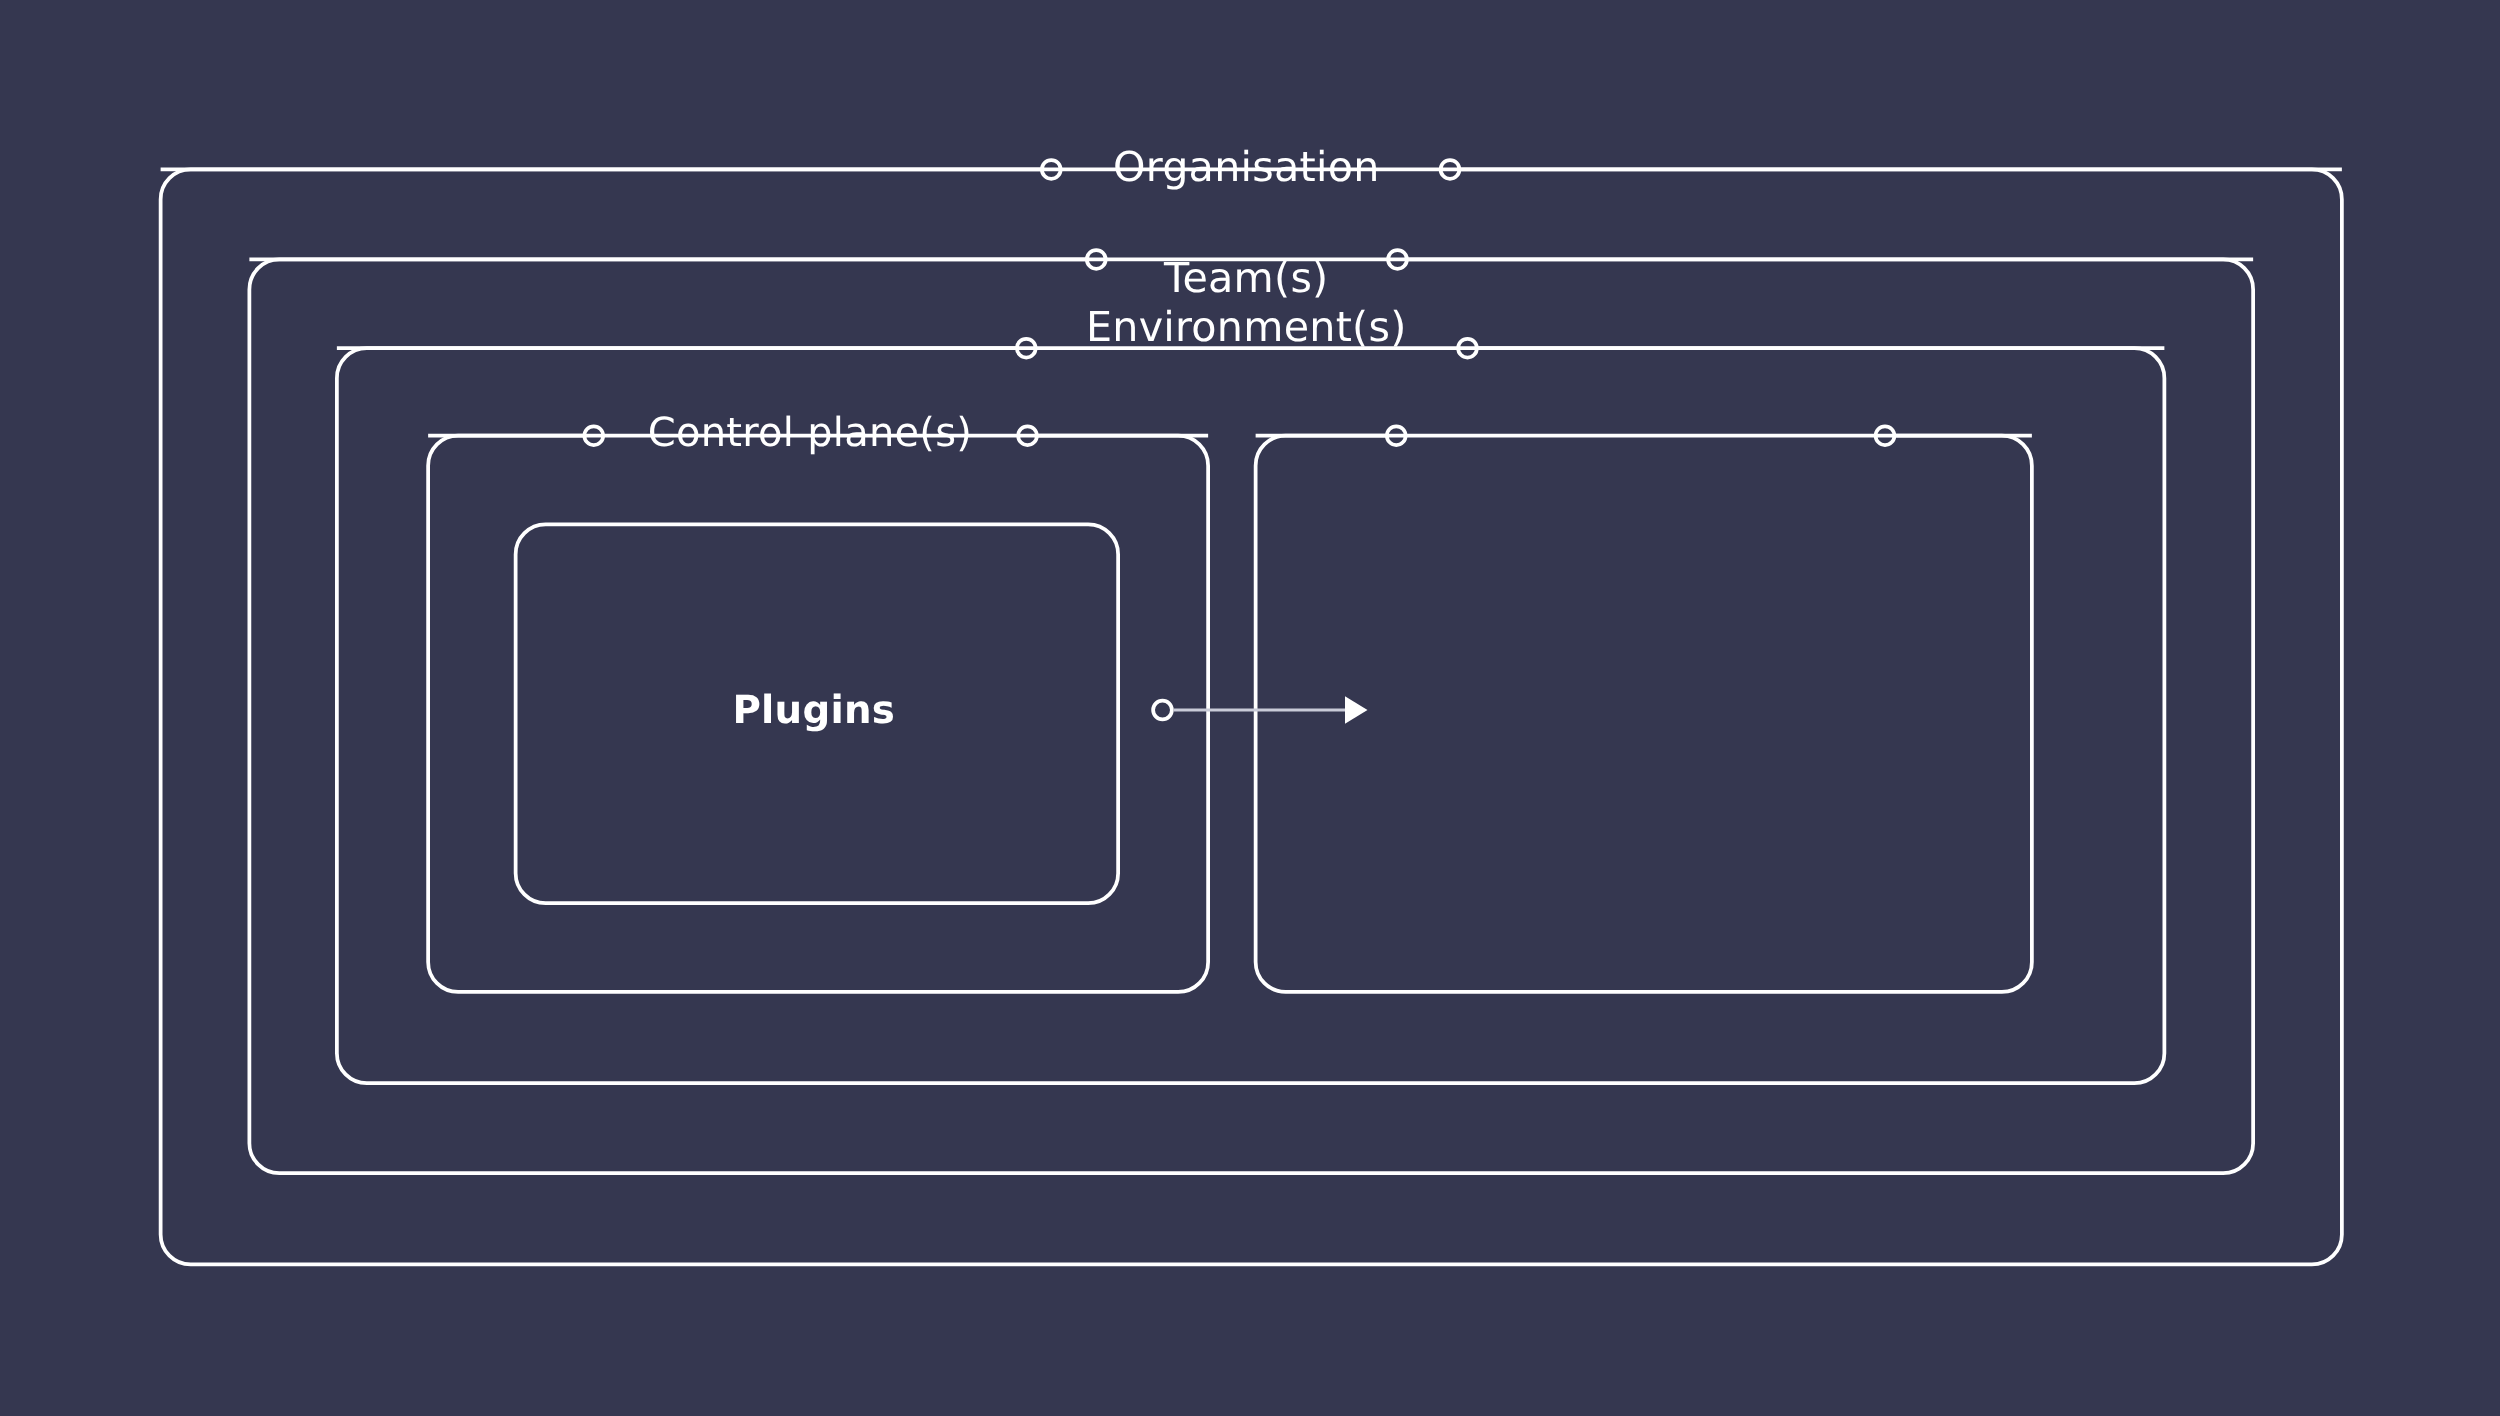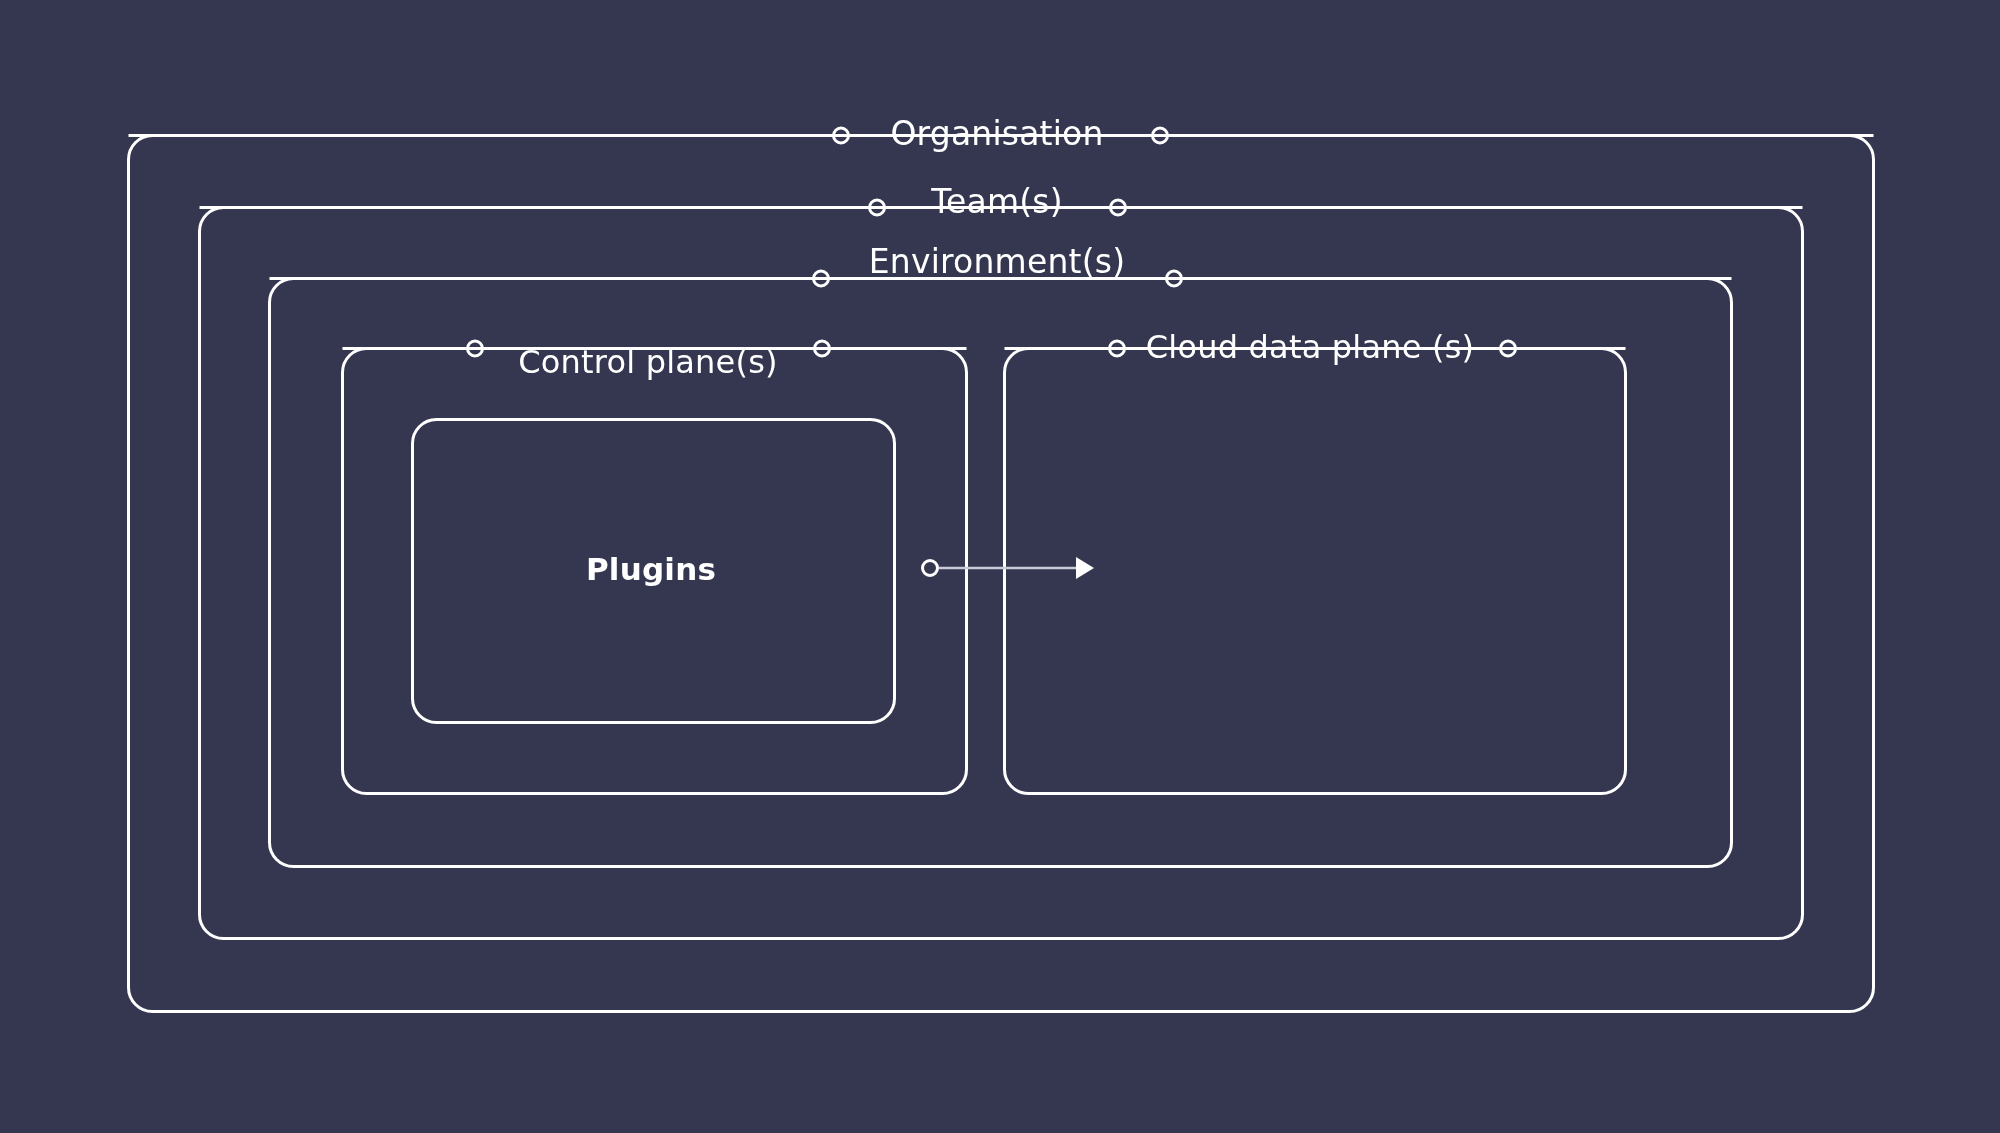--- a/index.html
+++ b/index.html
@@ -132,23 +132,22 @@
 
     <g>
       <circle class="flow-dot" cx="930" cy="568" r="7.5"></circle>
       <line class="flow-line" x1="939" y1="568" x2="1078" y2="568"></line>
       <polygon class="flow-head" points="1076,557 1076,579 1094,568"></polygon>
     </g>
   </svg>
 
   <div class="diagram-label lbl-tier" style="left:997px; top:133px;">Organisation</div>
 
-  <div class="diagram-label lbl-tier" style="left:997px; top:201px;">Team(s)</div>
+  <div class="diagram-label lbl-tier" style="left:997px; top:222px;">Team(s)</div>
 
   <div class="diagram-label lbl-tier" style="left:997px; top:261px;">Environment(s)</div>
 
-  <div class="diagram-label lbl-plane" style="left:648px; top:346px;margin-top:16px;">Control plane(s)</div>
+  <div class="diagram-label lbl-plane" style="left:648px; top:346px;">Control plane(s)</div>
 
-  <div class="diagram-label lbl-plane" style="left:1310px; top:347px;">Cloud data plane (s)</div>
 
   <div class="diagram-label lbl-plugins" style="left:651px; top:569px;">Plugins</div>
 
 </div>
 
 </body></html>

